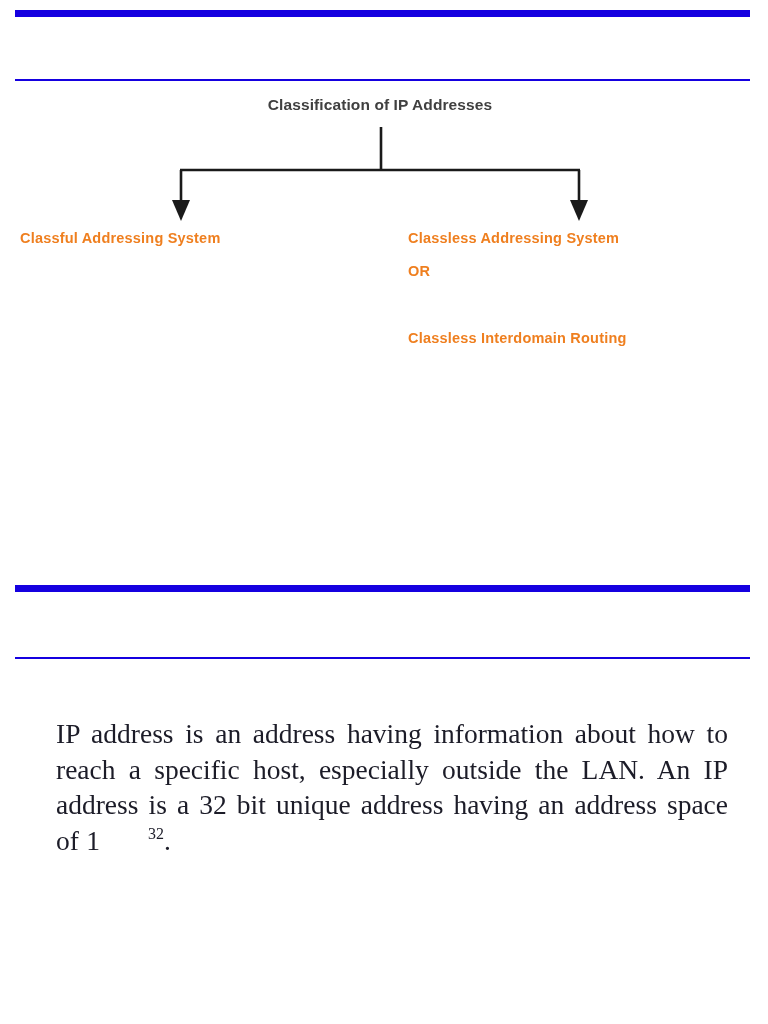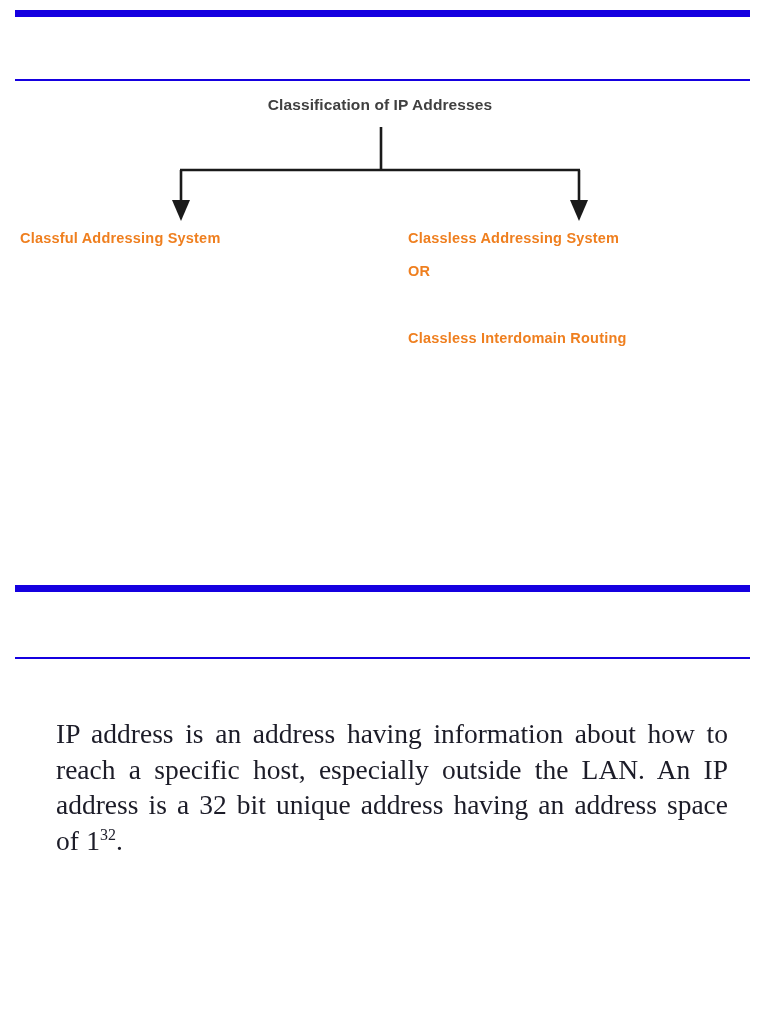--- a/index.html
+++ b/index.html
@@ -123,20 +123,21 @@
     line-height: 35.5px;
     text-align: justify;
     text-align-last: left;
     word-spacing: 0.5px;
   }
 
   .body-paragraph sup {
     font-size: 0.58em;
     vertical-align: super;
     line-height: 0;
+    margin-left: 48px;
   }
 </style>
 </head>
 <body>
 
 <div class="page">
 
   <div class="rule-thick" id="rule-top-thick"></div>
   <div class="rule-thin" id="rule-top-thin"></div>
 

